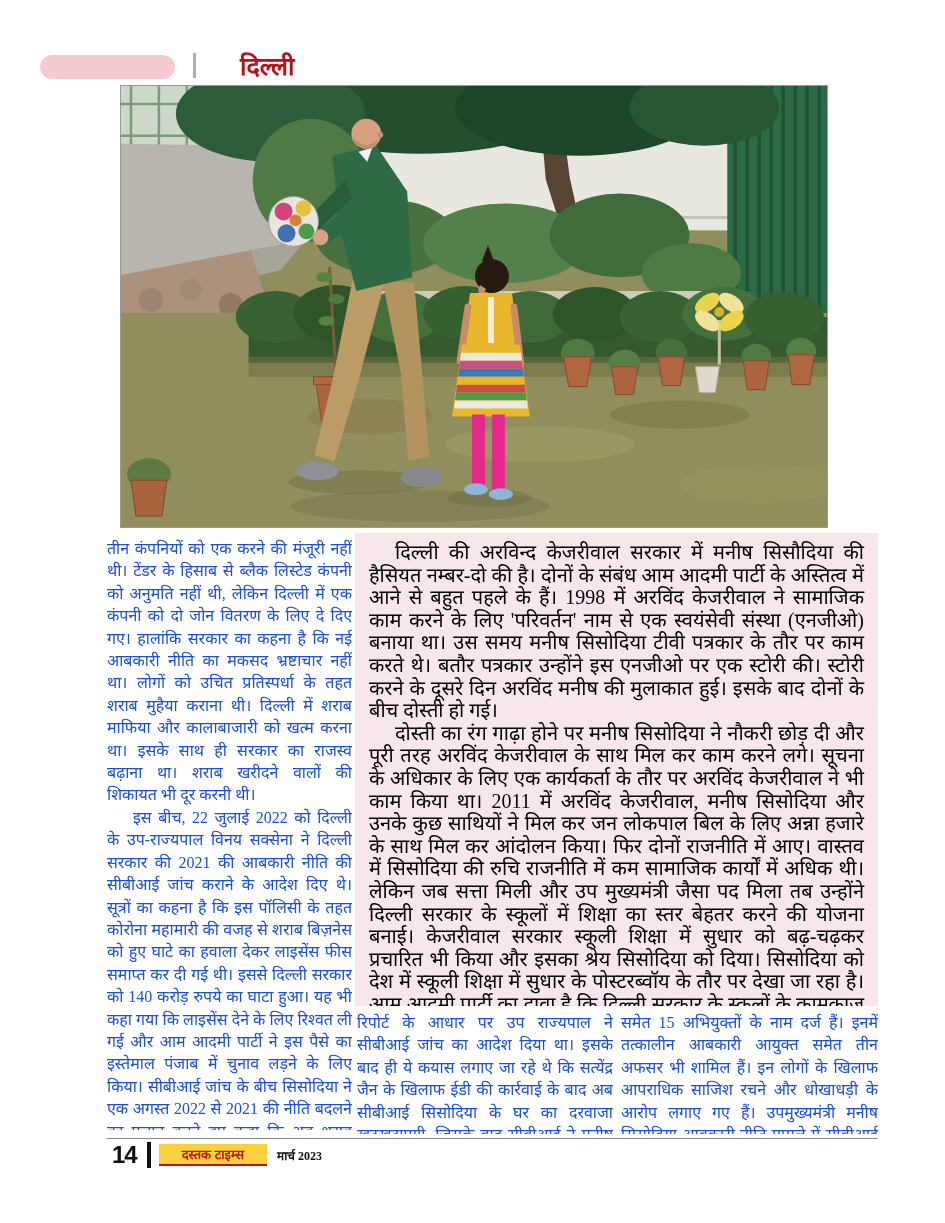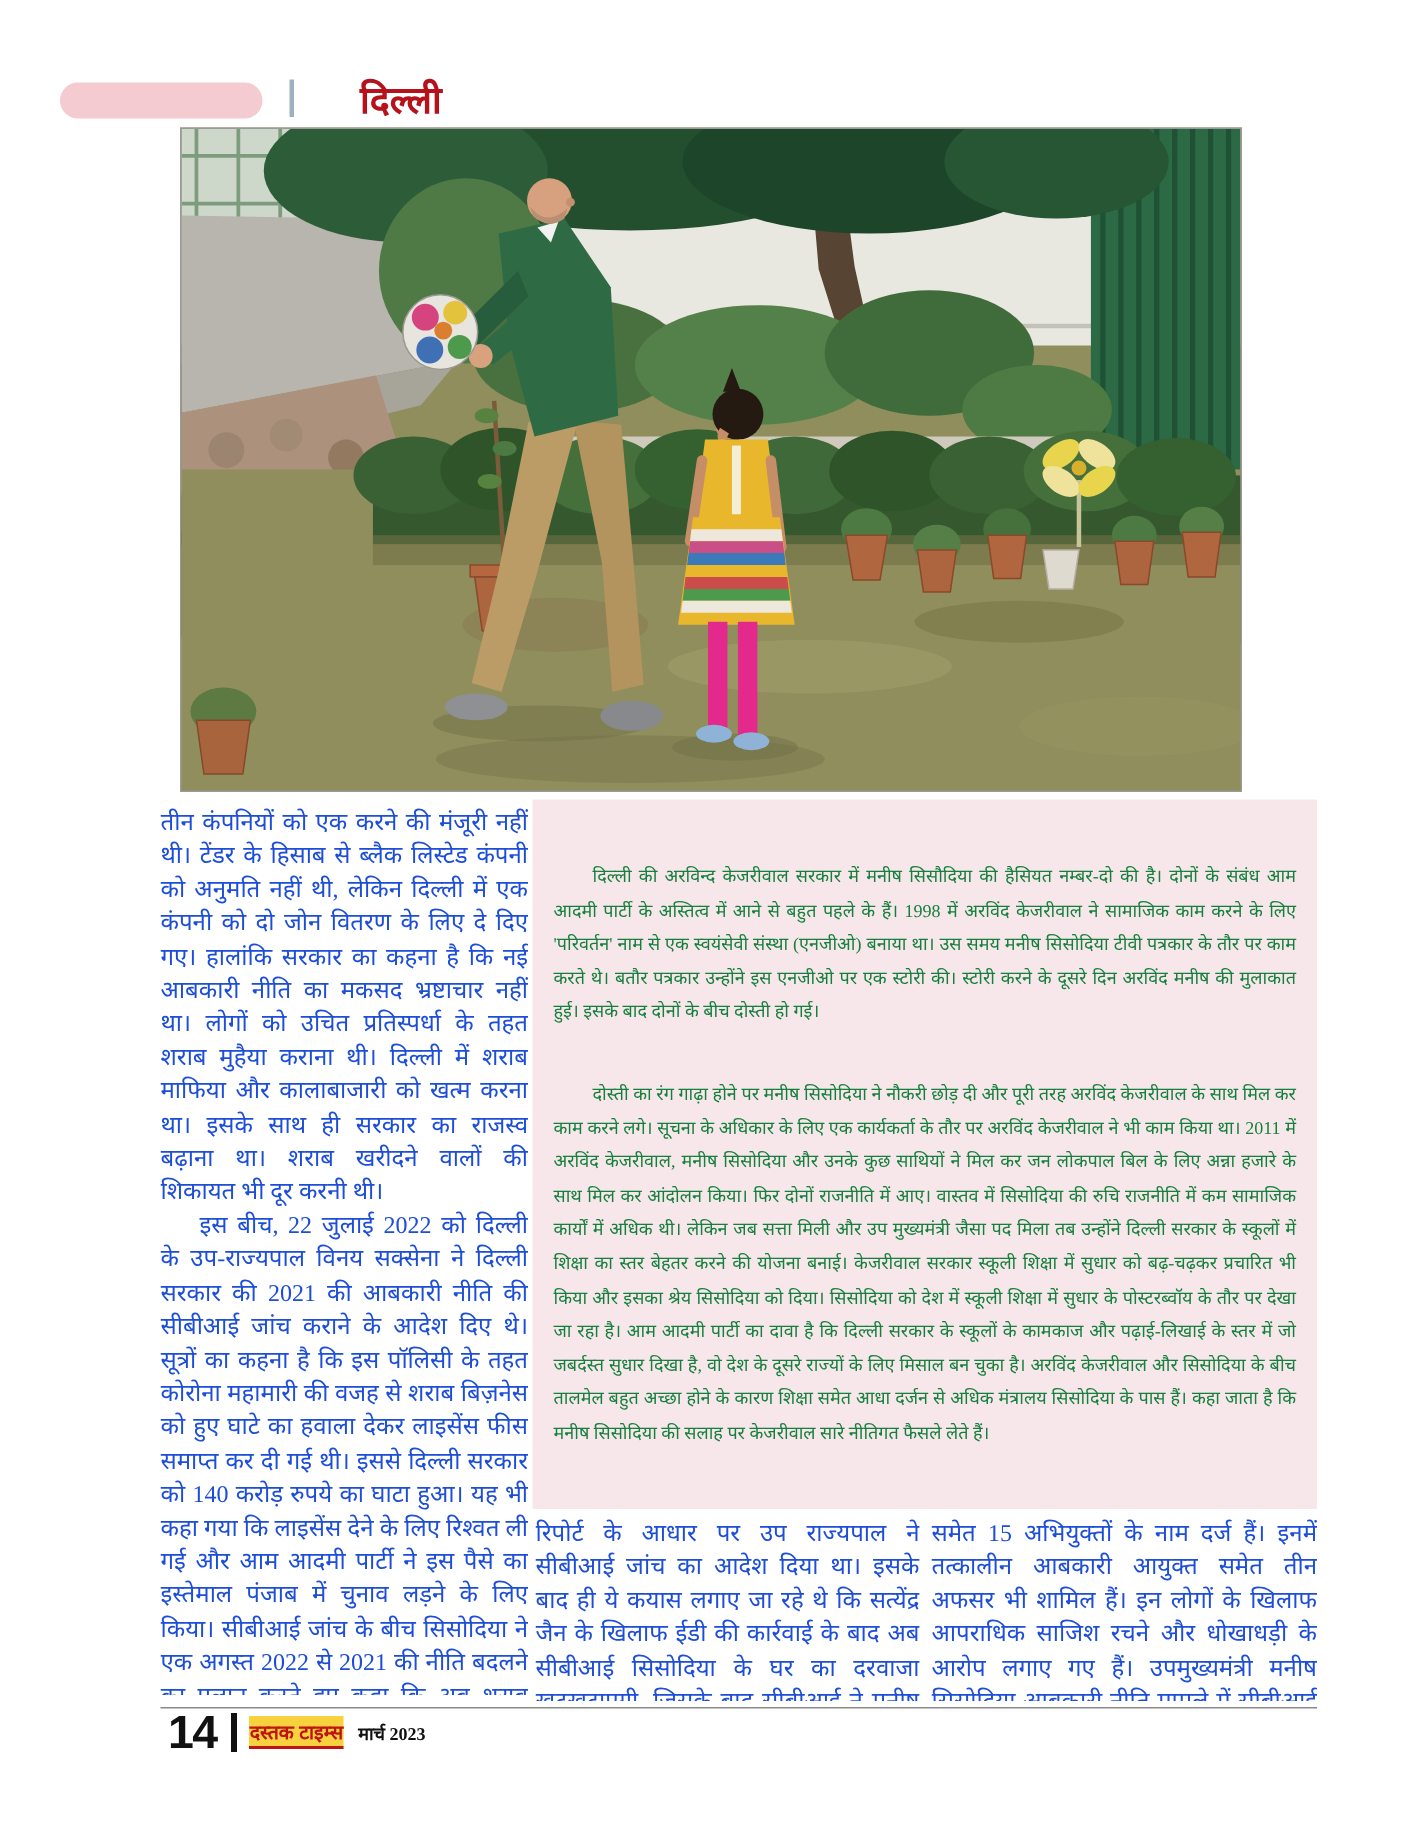--- a/index.html
+++ b/index.html
@@ -39,35 +39,34 @@
   
   .pink-box {
     position:absolute; left:355px; top:533px; width:523px; height:473px;
     background:#f8e7ea; padding:8px 14px 6px 14px; overflow:hidden;
   }
   .pink-box h2 {
     text-align:center; font-size:27px; font-weight:bold; color:#111;
     margin:2px 0 7px 0; font-family:"Liberation Serif", serif;
   }
   .pink-box p {
-    font-size:12px; line-height:22.6px; text-align:justify; color:#15803d;
+    font-size:20px; line-height:22.6px; text-align:justify; color:#000000;
     text-indent:26px;
-    margin-top:32px;
   }
   
   .footer-rule {
     position:absolute; left:107px; top:1138px; width:771px; height:1px;
     background:#8a8a8a;
   }
   .footer { position:absolute; left:112px; top:1140px; height:30px; display:flex; align-items:center; }
-  .page-number { font-size:31px; font-weight:bold; color:#111; font-family:"Liberation Sans", sans-serif; letter-spacing:-1px; }
+  .page-number { font-size:24px; font-weight:bold; color:#111; font-family:"Liberation Sans", sans-serif; letter-spacing:-1px; }
   .footer-bar { width:4px; height:26px; background:#111; margin:0 8px 0 10px; }
   .magazine-logo {
     background:#f7d23e; color:#c01414; font-weight:bold; font-size:13px;
-    padding:1px 0; border-bottom:2px solid #c01414;
+    padding:1px 23px; border-bottom:2px solid #c01414;
     font-family:"Liberation Sans", sans-serif; white-space:nowrap;
   }
   .issue-date { font-size:12px; font-weight:bold; color:#111; margin-left:10px; font-family:"Liberation Serif", serif; }
 </style>
 </head>
 <body>
 
 <div class="page">
 
   <div class="masthead-pill"></div>

